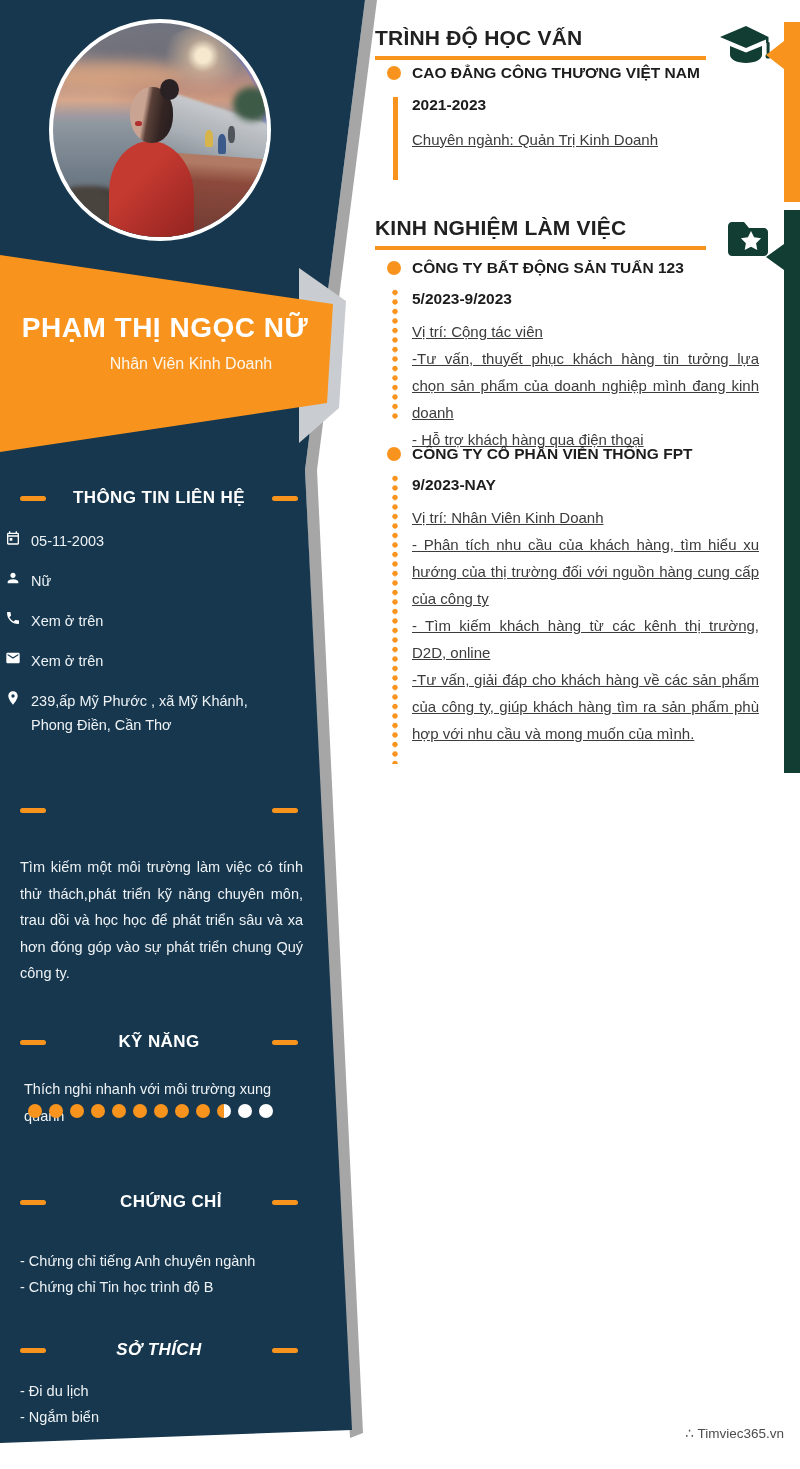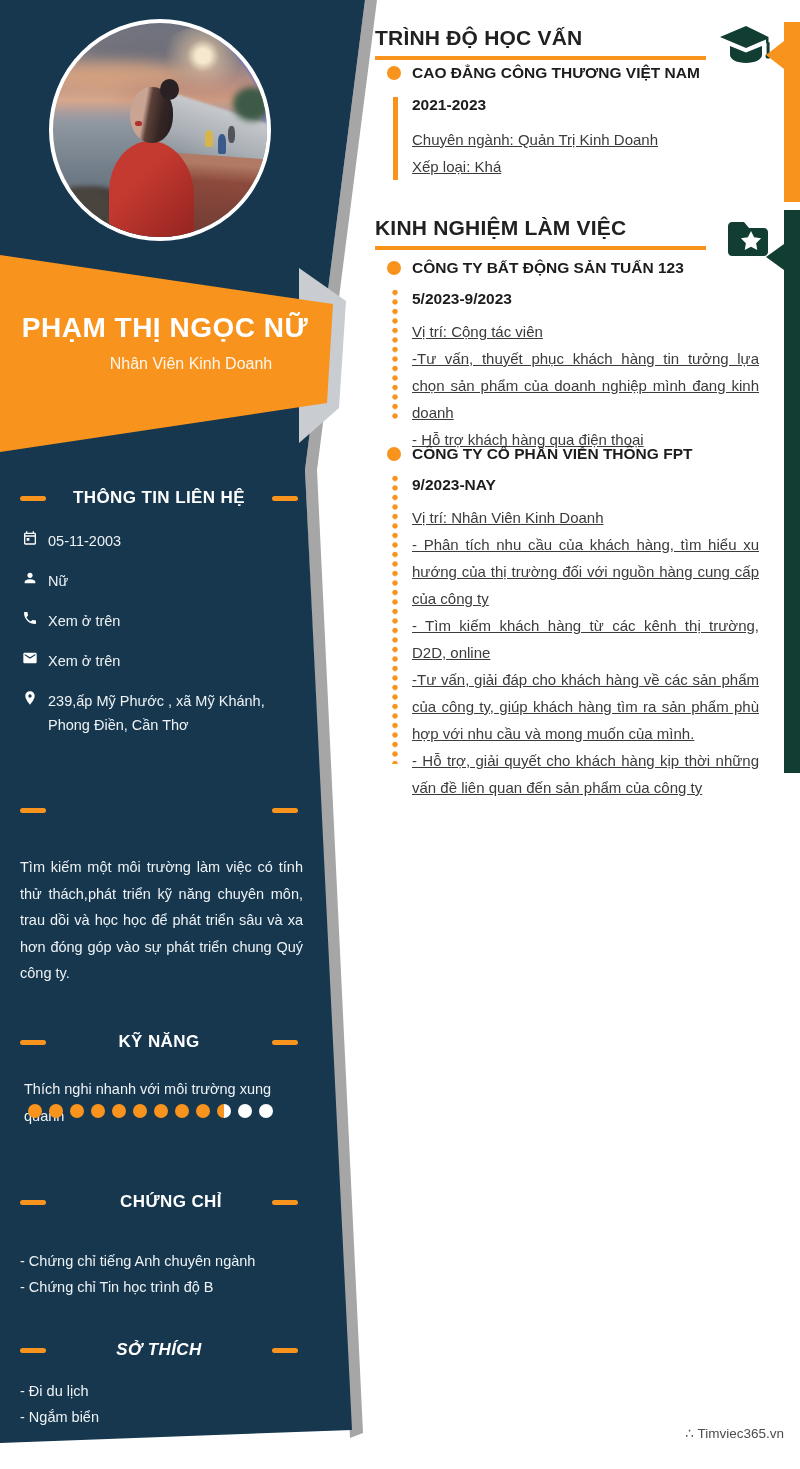--- a/index.html
+++ b/index.html
@@ -74,21 +74,21 @@
   .ph-bun { left:50%; top:26%; width:9%; height:10%; border-radius:50%; background:#2a2124; }
   .ph-lip { left:38.5%; top:46%; width:3%; height:2.2%; border-radius:50%; background:#b03030; }
 
   
   .side-heading {
     position:absolute; left:0; width:318px; text-align:center; z-index:6;
     color:#ffffff; font-size:17px; font-weight:bold; letter-spacing:0.4px;
   }
   .dash { position:absolute; width:26px; height:5px; border-radius:3px; background:#f8941e; z-index:6; }
   .side-text { position:absolute; color:#eef2f5; font-size:14.5px; z-index:6; line-height:26.5px; }
-  .contact-row { position:absolute; left:22px; z-index:6; display:flex; align-items:flex-start; }
+  .contact-row { position:absolute; left:5px; z-index:6; display:flex; align-items:flex-start; }
   .contact-row svg { width:16px; height:16px; margin-top:1px; flex:0 0 16px; }
   .contact-row .ct { color:#eef2f5; font-size:14.5px; margin-left:10px; width:262px; line-height:24px; }
   .justify { text-align:justify; }
 
   .dots { position:absolute; left:28px; top:1104px; z-index:6; display:flex; gap:7px; }
   .dot { width:14px; height:14px; border-radius:50%; background:#ffffff; display:inline-block; }
   .dot.full { background:#f8941e; }
   .dot.half { background:linear-gradient(90deg,#f8941e 0 50%, #ffffff 50% 100%); }
 
   
@@ -228,21 +228,20 @@
     <circle fill="#123d33" cx="50.1" cy="32" r="2.6"></circle>
   </svg>
   <div class="side-bar-right edu-bar"></div>
 
   <div class="bullet" style="left:387px; top:66px;"></div>
   <div class="r-title" style="top:64px;">CAO ĐẲNG CÔNG THƯƠNG VIỆT NAM</div>
   <div class="bar-solid" style="top:97px; height:83px;"></div>
   <div class="r-period" style="top:96px;">2021-2023</div>
   <div class="r-body" style="top:126px;">
     <p>Chuyên ngành: Quản Trị Kinh Doanh</p>
-    <p>Xếp loại: Khá</p>
   </div>
 
   <div class="r-heading" style="left:375px; top:216px;">KINH NGHIỆM LÀM VIỆC</div>
   <div class="r-underline" style="top:246px;"></div>
   <svg class="icon-badge" style="left:722px; top:218px; width:52px; height:42px;" viewBox="0 0 52 42">
     <path fill="#123d33" d="M6 8c0-2.2 1.8-4 4-4h12l5 6h15c2.2 0 4 1.8 4 4v20c0 2.2-1.8 4-4 4H10c-2.2 0-4-1.8-4-4V8z"></path>
     <path fill="none" stroke="#ffffff" stroke-width="2" d="M4 12v24"></path>
     <path fill="#ffffff" d="M29 13l3.1 6.3 7 1-5 4.9 1.2 6.9-6.3-3.3-6.3 3.3 1.2-6.9-5-4.9 7-1L29 13z"></path>
   </svg>
   <div class="side-bar-right exp-bar"></div>
@@ -259,18 +258,17 @@
 
   <div class="bullet" style="left:387px; top:447px;"></div>
   <div class="r-title" style="top:445px;">CÔNG TY CỔ PHẦN VIỄN THÔNG FPT</div>
   <div class="bar-dotted" style="top:474px; height:290px;"></div>
   <div class="r-period" style="top:476px;">9/2023-NAY</div>
   <div class="r-body" style="top:504px;">
     <p>Vị trí: Nhân Viên Kinh Doanh</p>
     <p>- Phân tích nhu cầu của khách hàng, tìm hiểu xu hướng của thị trường đối với nguồn hàng cung cấp của công ty</p>
     <p>- Tìm kiếm khách hàng từ các kênh thị trường, D2D, online</p>
     <p>-Tư vấn, giải đáp cho khách hàng về các sản phẩm của công ty, giúp khách hàng tìm ra sản phẩm phù hợp với nhu cầu và mong muốn của mình.</p>
-    <p>- Hỗ trợ, giải quyết cho khách hàng kịp thời những vấn đề liên quan đến sản phẩm của công ty</p>
   </div>
 
   <div class="footer">∴ Timviec365.vn</div>
 
 </div>
 
 </body></html>

